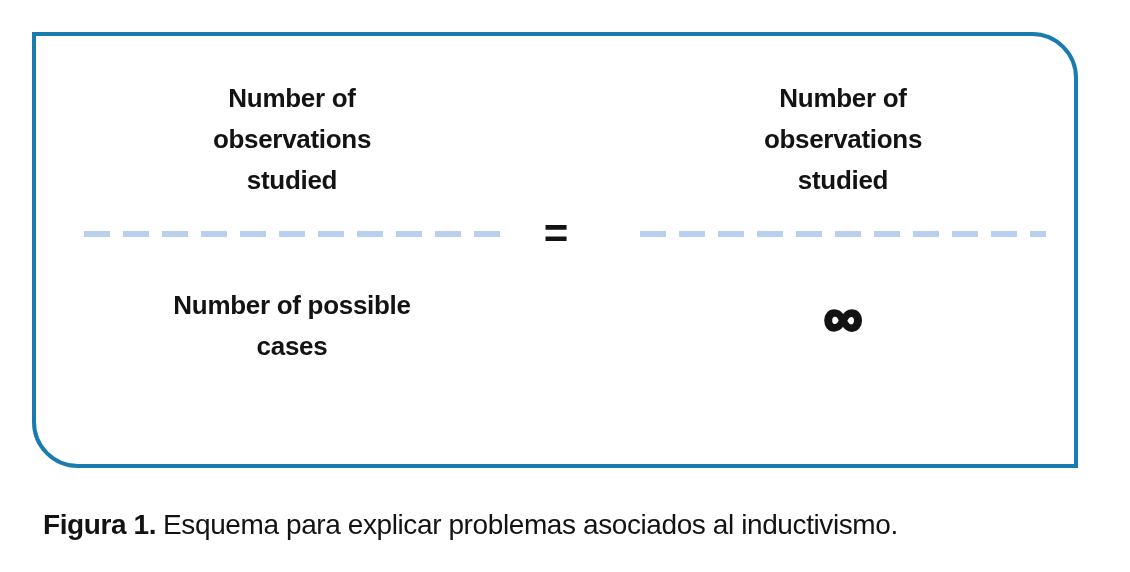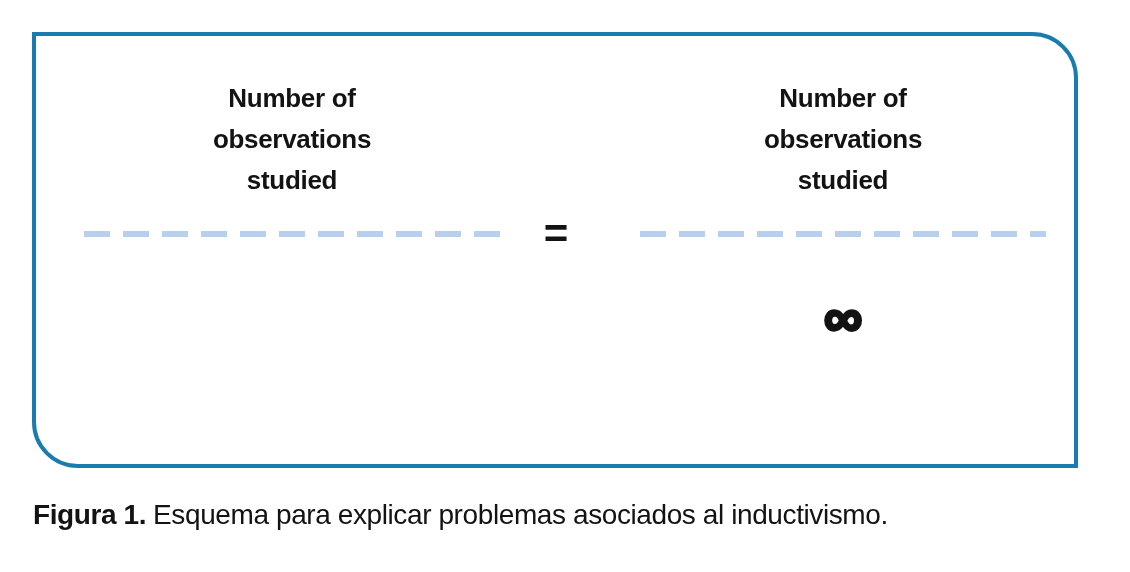--- a/index.html
+++ b/index.html
@@ -68,41 +68,43 @@
     font-size: 54px;
     font-weight: bold;
     line-height: 40px;
     color: var(--text-black, #131313);
     -webkit-text-stroke: 3px var(--text-black, #131313);
   }
   .caption {
     position: absolute;
     left: 33px;
     top: 498px;
-    margin: 0;
+    margin: 10px;
     font-size: 28px;
     line-height: 34px;
     color: var(--text-black, #131313);
     letter-spacing: -0.4px;
   }
   .caption-label { font-weight: bold; }
   .caption-text  { margin-left: 7px; font-weight: normal; }
 </style>
 </head>
 <body>
 
 <div class="page">
 
   <div class="figure-box">
 
     <div class="fraction fraction-left">
       <div class="numerator">Number of
 observations
 studied</div>
       <div class="fraction-divider"></div>
+      <div class="denominator">Number of possible
+cases</div>
     </div>
 
     <div class="equals">=</div>
 
     <div class="fraction fraction-right">
       <div class="numerator">Number of
 observations
 studied</div>
       <div class="fraction-divider"></div>
       <div class="infinity">∞</div>

